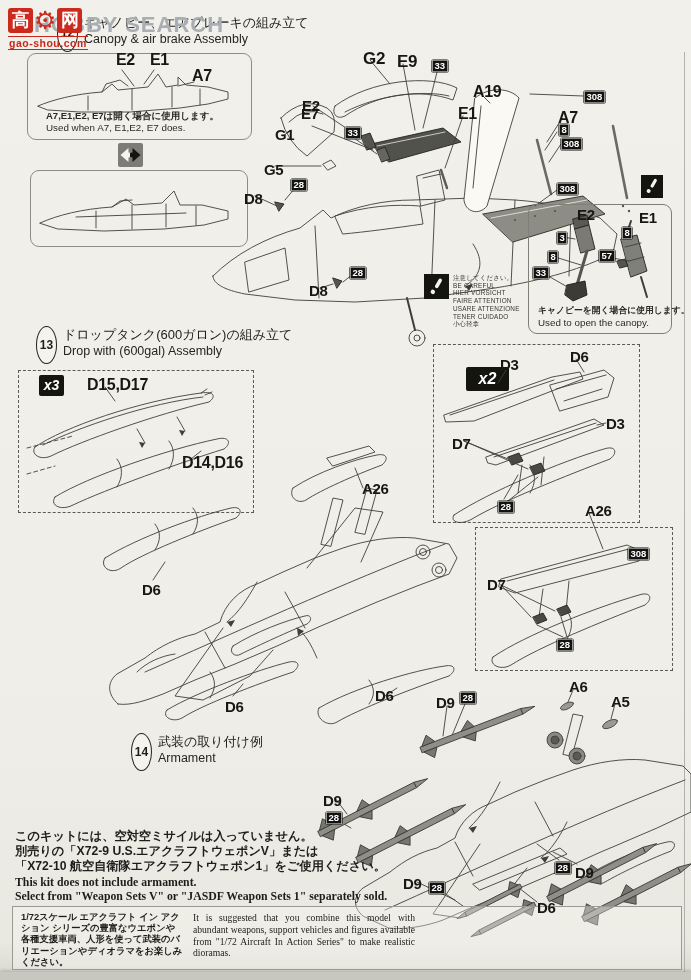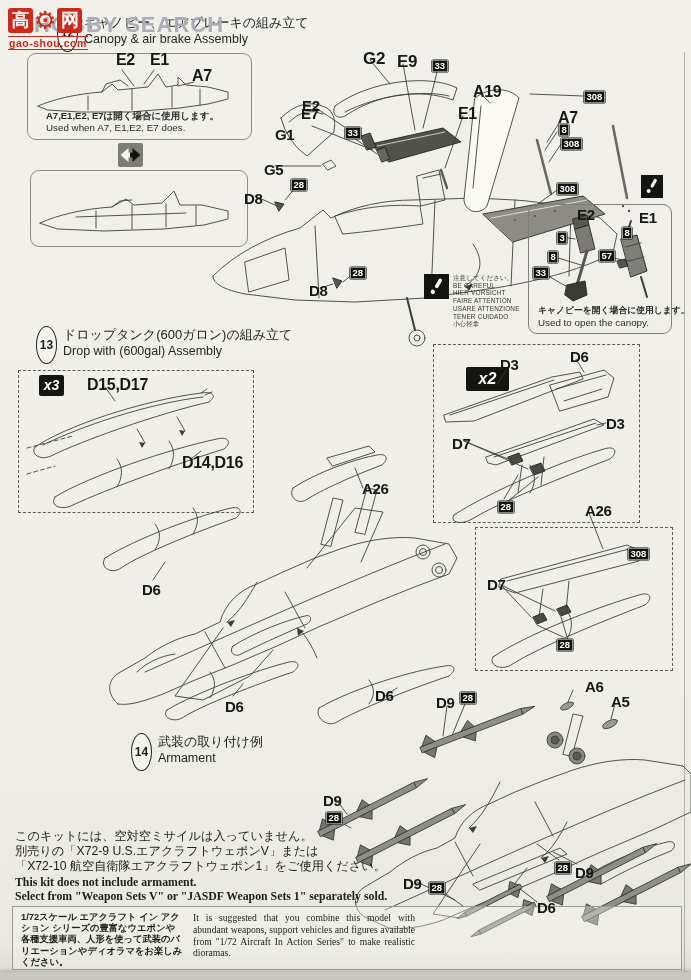--- a/index.html
+++ b/index.html
@@ -31,21 +31,21 @@
 .badge{position:absolute;background:#15150f;color:#fff;font-weight:bold;font-style:italic;text-align:center;border-radius:2px}
 
 .caution-text{position:absolute;font-size:6.4px;line-height:7.7px;color:#35352f;letter-spacing:.2px;white-space:nowrap}
 
 .labels-layer{position:absolute;inset:0;pointer-events:none;z-index:40}
 .plabel{position:absolute;font-weight:bold;white-space:nowrap}
 .plabel.part{color:#171714;letter-spacing:-.3px}
 .plabel.chip{background:#121210;color:#fff;font-size:9.5px;line-height:12px;padding:0 2.5px;border-radius:1px;box-shadow:inset 0 0 0 .6px #f2f2ee,0 0 0 .6px #121210}
 
 .arm-note{position:absolute;left:15px;top:829px;width:420px}
-.arm-note .jp div{font-size:12.2px;font-weight:normal;line-height:15.2px;white-space:nowrap}
+.arm-note .jp div{font-size:12.2px;font-weight:bold;line-height:15.2px;white-space:nowrap}
 .arm-note .en div{font-family:"Liberation Serif","DejaVu Serif",serif;font-weight:bold;font-size:11.8px;line-height:14.5px;white-space:nowrap}
 .footer-box{position:absolute;left:12px;top:906px;width:670px;height:64px;border:1px solid #9a9992;background:rgba(250,249,244,.35)}
 .footer-jp{position:absolute;left:8px;top:5px;width:162px;font-size:9.3px;font-weight:bold;line-height:11.2px}
 .footer-en{position:absolute;left:180px;top:5px;width:222px;font-family:"Liberation Serif","DejaVu Serif",serif;font-size:9.6px;line-height:11.8px;text-align:justify}
 .icon{position:absolute}
 </style>
 </head>
 <body>
 
 <div class="page">
@@ -476,21 +476,21 @@
       <span class="plabel part" style="left: 585px; top: 502px; font-size: 15px;">A26</span>
       <span class="plabel chip" style="left: 628px; top: 548px;">308</span>
       <span class="plabel part" style="left: 487px; top: 576px; font-size: 15px;">D7</span>
       <span class="plabel chip" style="left: 557px; top: 639px;">28</span>
       <span class="plabel part" style="left: 362px; top: 480px; font-size: 15px;">A26</span>
       <span class="plabel part" style="left: 142px; top: 581px; font-size: 15px;">D6</span>
       <span class="plabel part" style="left: 225px; top: 698px; font-size: 15px;">D6</span>
       <span class="plabel part" style="left: 375px; top: 687px; font-size: 15px;">D6</span>
       <span class="plabel part" style="left: 436px; top: 694px; font-size: 15px;">D9</span>
       <span class="plabel chip" style="left: 460px; top: 692px;">28</span>
-      <span class="plabel part" style="left: 569px; top: 678px; font-size: 15px; margin-left: 16px;">A6</span>
+      <span class="plabel part" style="left: 569px; top: 678px; font-size: 15px;">A6</span>
       <span class="plabel part" style="left: 611px; top: 693px; font-size: 15px;">A5</span>
       <span class="plabel part" style="left: 323px; top: 792px; font-size: 15px;">D9</span>
       <span class="plabel chip" style="left: 326px; top: 812px;">28</span>
       <span class="plabel part" style="left: 403px; top: 875px; font-size: 15px;">D9</span>
       <span class="plabel chip" style="left: 429px; top: 882px;">28</span>
       <span class="plabel chip" style="left: 555px; top: 862px;">28</span>
       <span class="plabel part" style="left: 575px; top: 864px; font-size: 15px;">D9</span>
       <span class="plabel part" style="left: 537px; top: 899px; font-size: 15px;">D6</span>
     </div>
 

